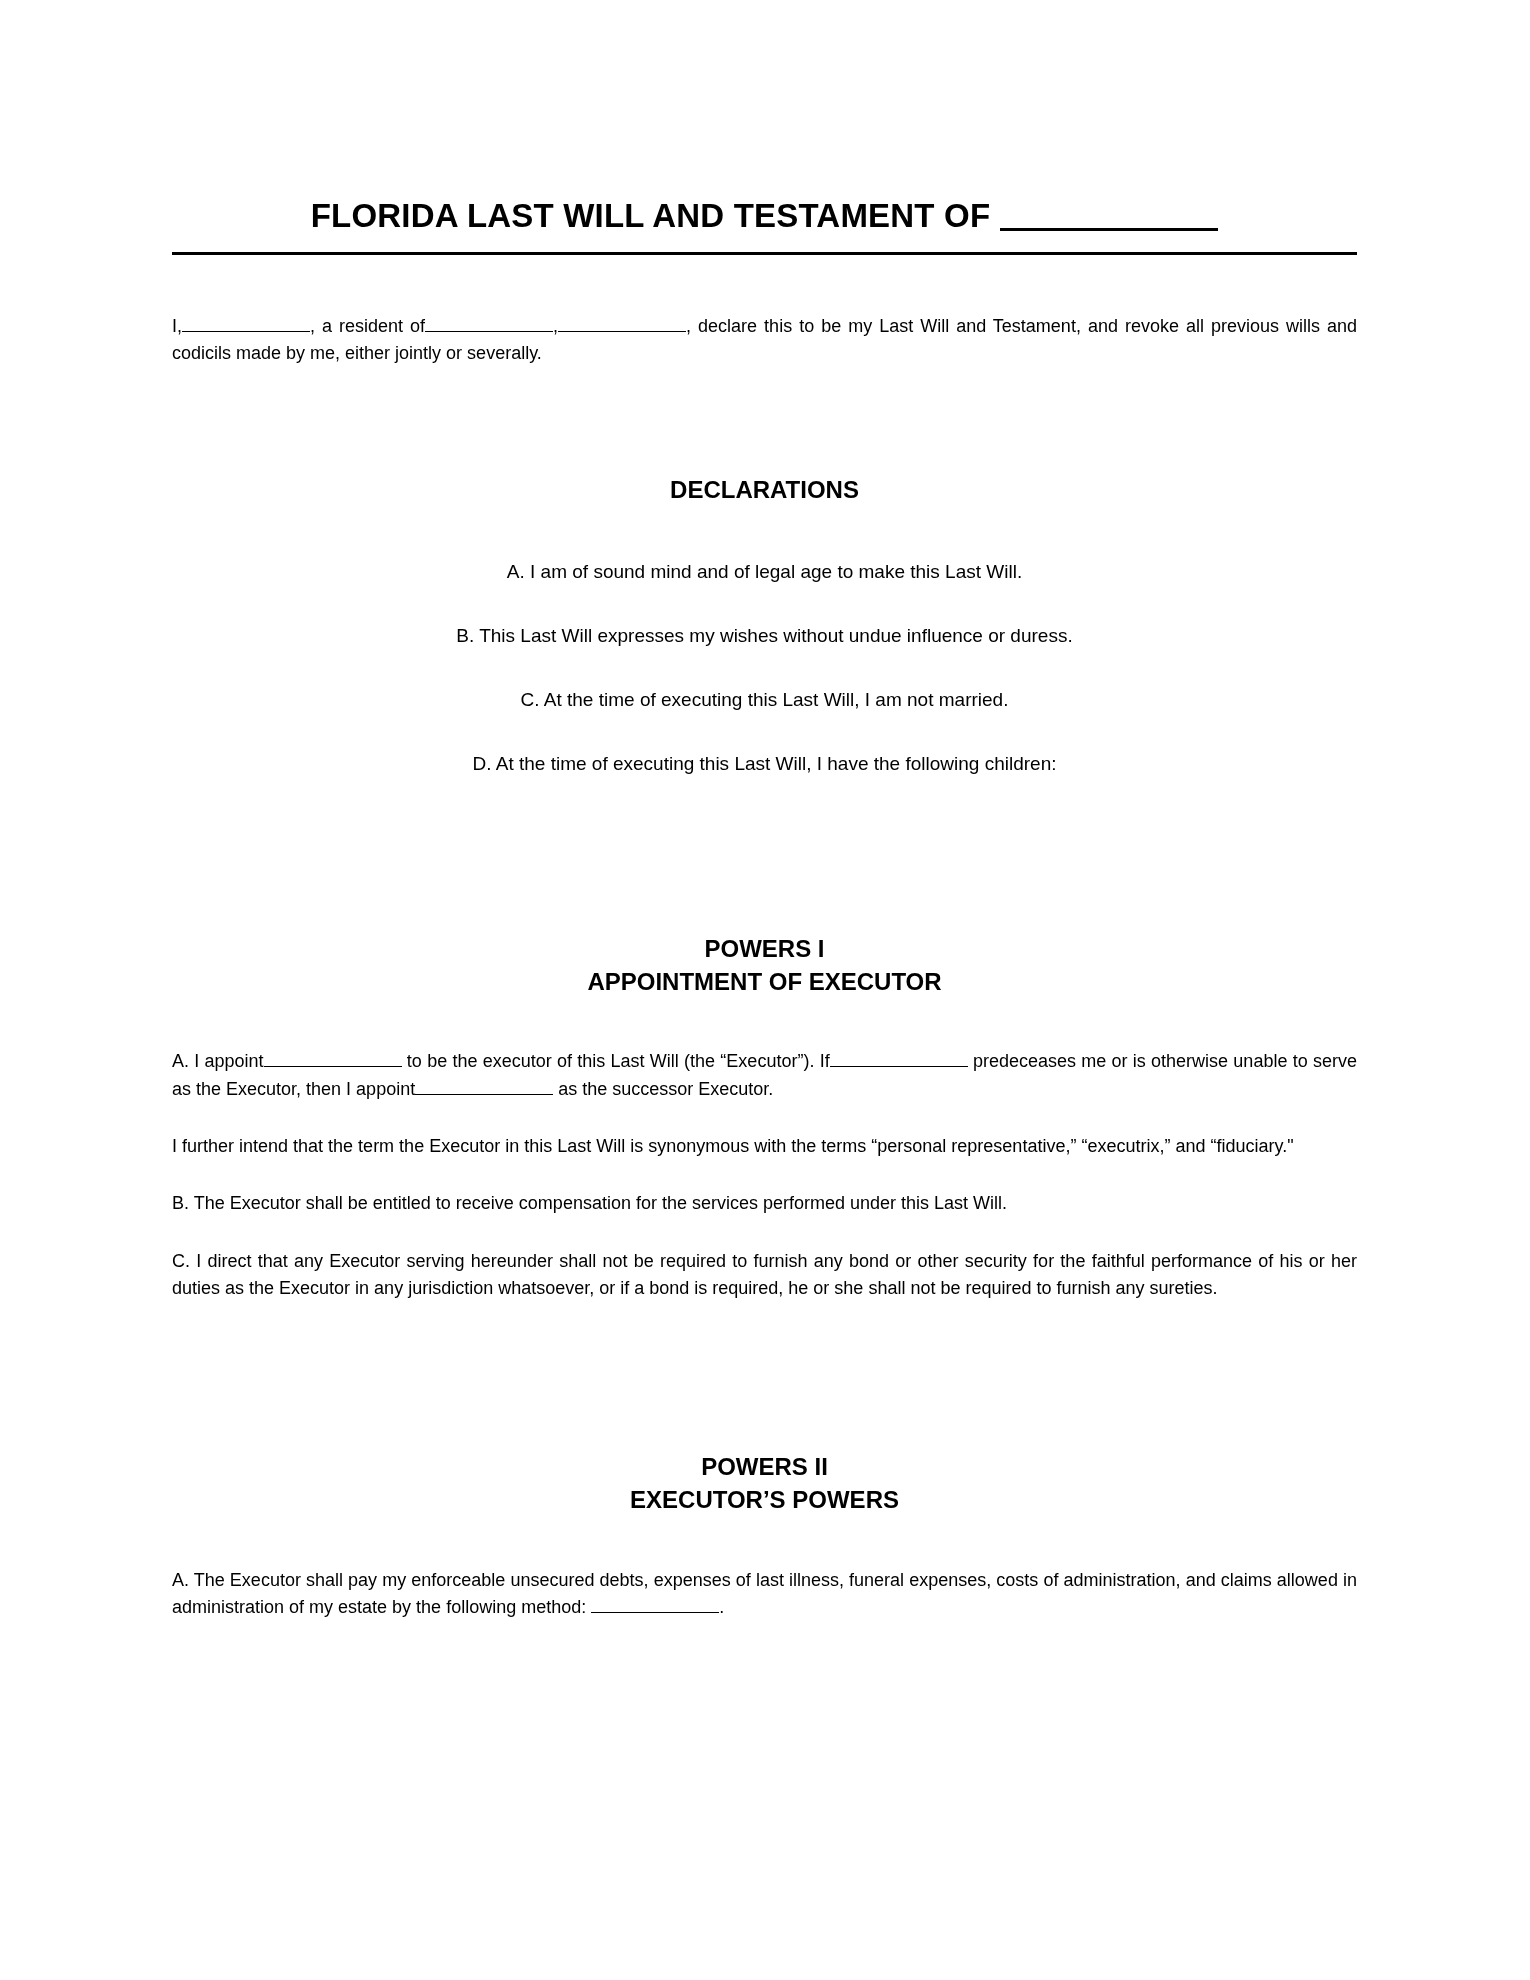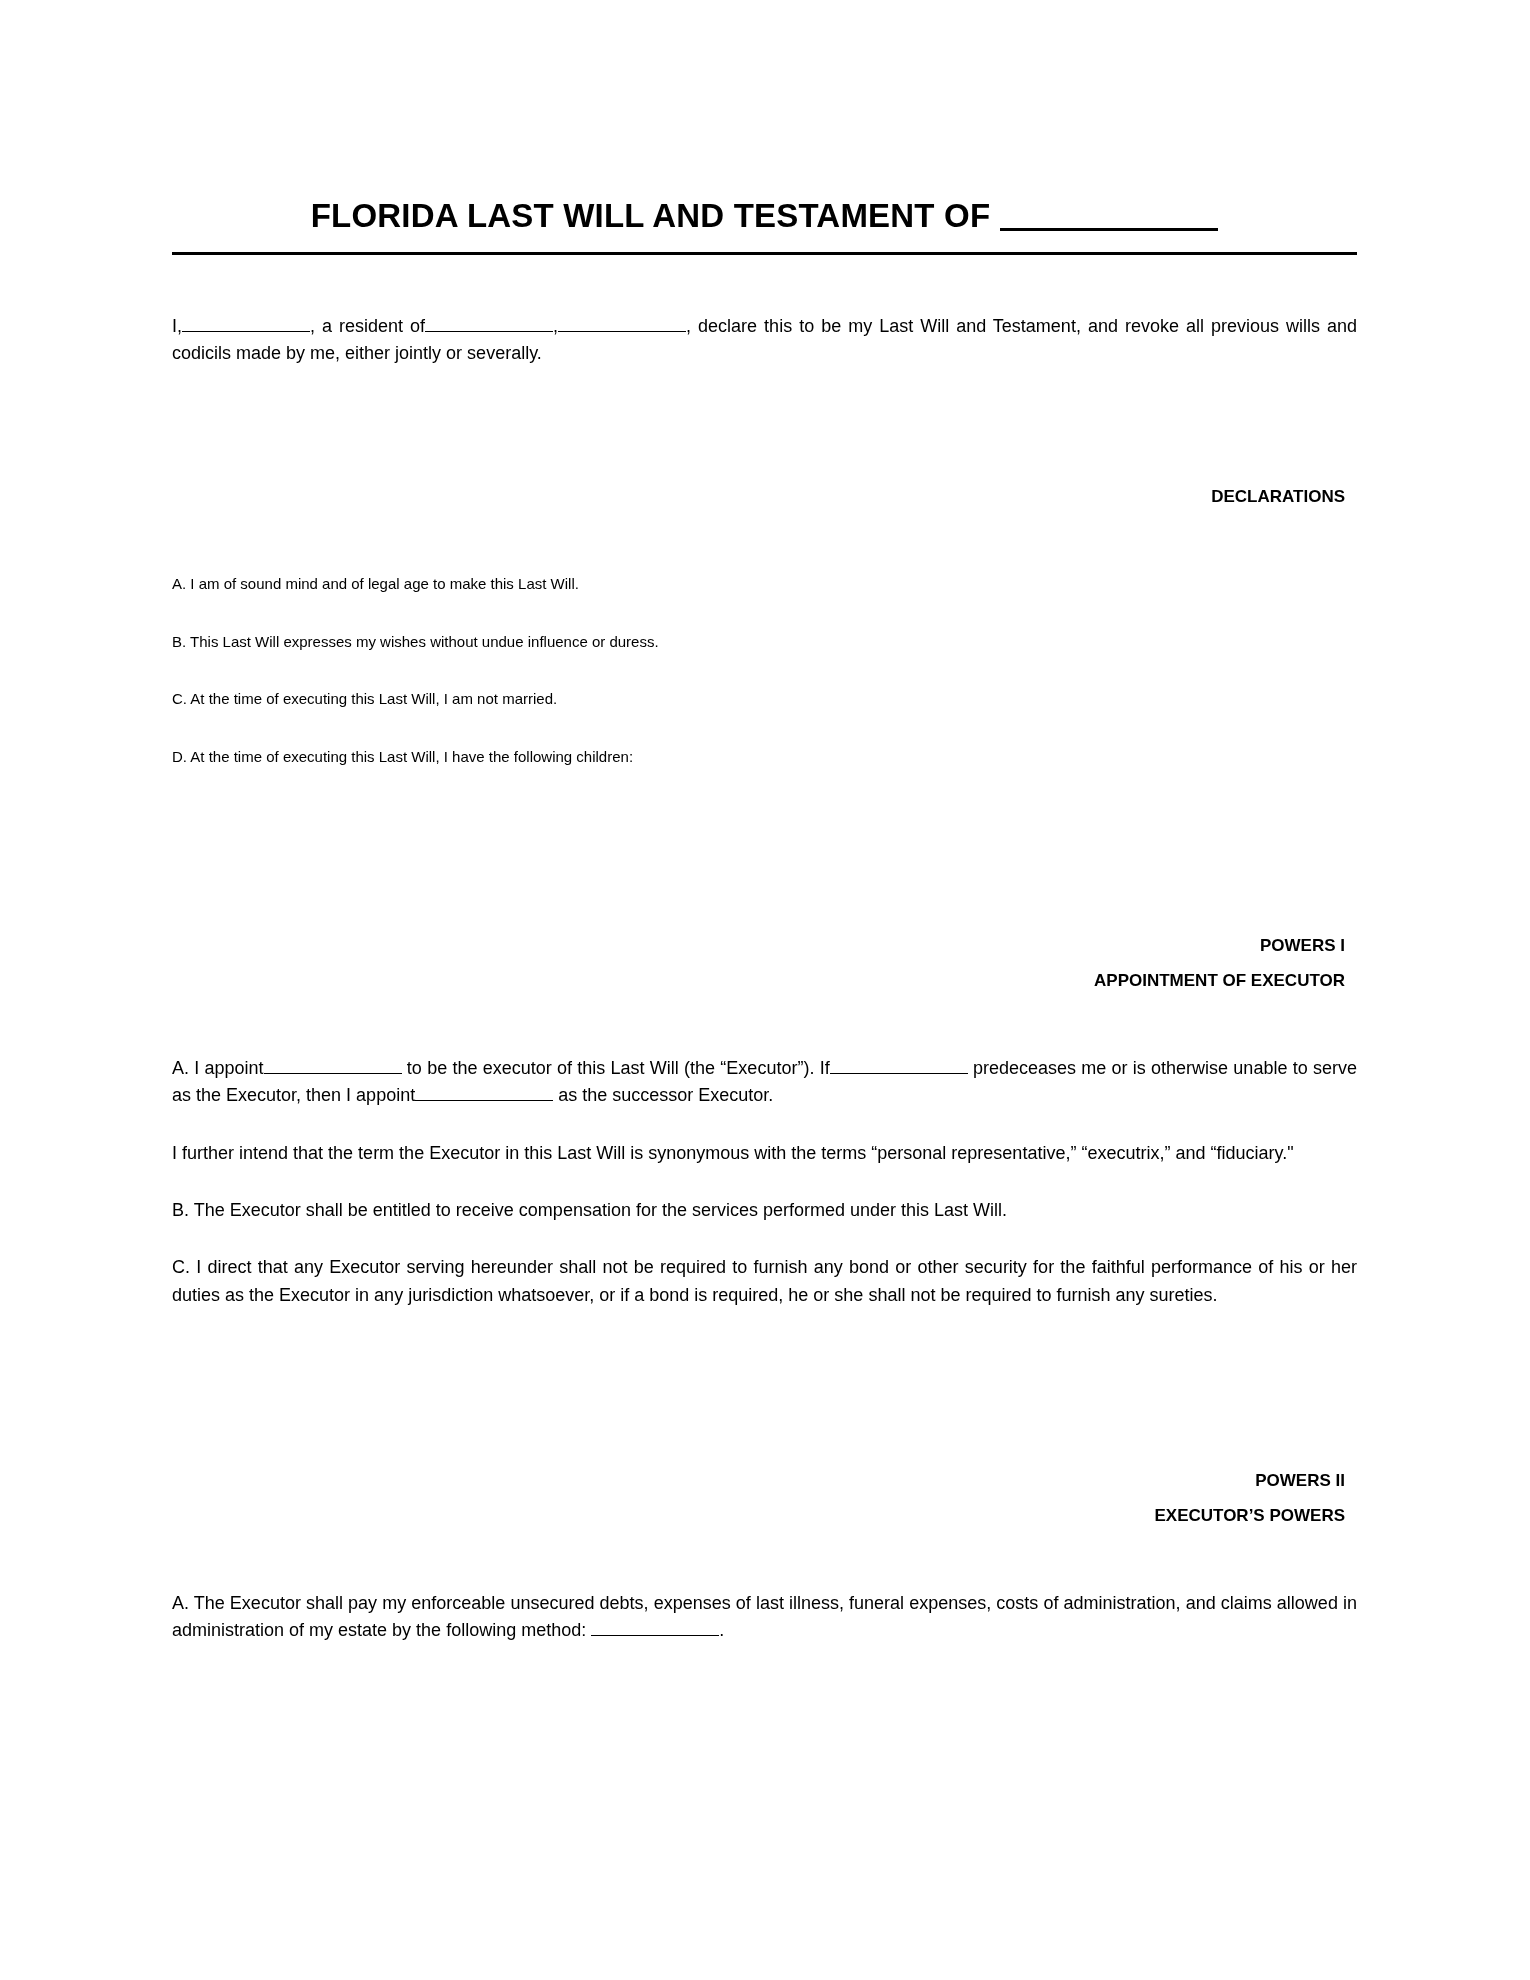--- a/index.html
+++ b/index.html
@@ -56,37 +56,37 @@
     font-size: 18px;
     line-height: 1.52;
     text-align: justify;
     margin: 0 0 30px 0;
   }
   p.first-para {
     margin-top: 58px;
     margin-bottom: 0;
   }
   .section-head {
-    font-size: 17px;
+    font-size: 24px;
     font-weight: bold;
-    text-align: right;
+    text-align: center;
     line-height: 1.38;
-    margin: 12px;
+    margin: 0;
   }
   .gap-declarations { height: 106px; }
   .gap-after-declarations { height: 52px; }
   .gap-article1 { height: 118px; }
   .gap-after-article1 { height: 50px; }
   .gap-article2 { height: 118px; }
   .gap-after-article2 { height: 50px; }
   .decl-item {
-    font-size: 15px;
+    font-size: 19px;
     line-height: 1.52;
     margin: 0 0 35px 0;
-    text-align: left;
+    text-align: center;
   }
   .decl-item:last-child { margin-bottom: 0; }
 </style>
 </head>
 <body>
 
 <div class="page">
   <div class="content">
 
     <h1 class="doc-title">

